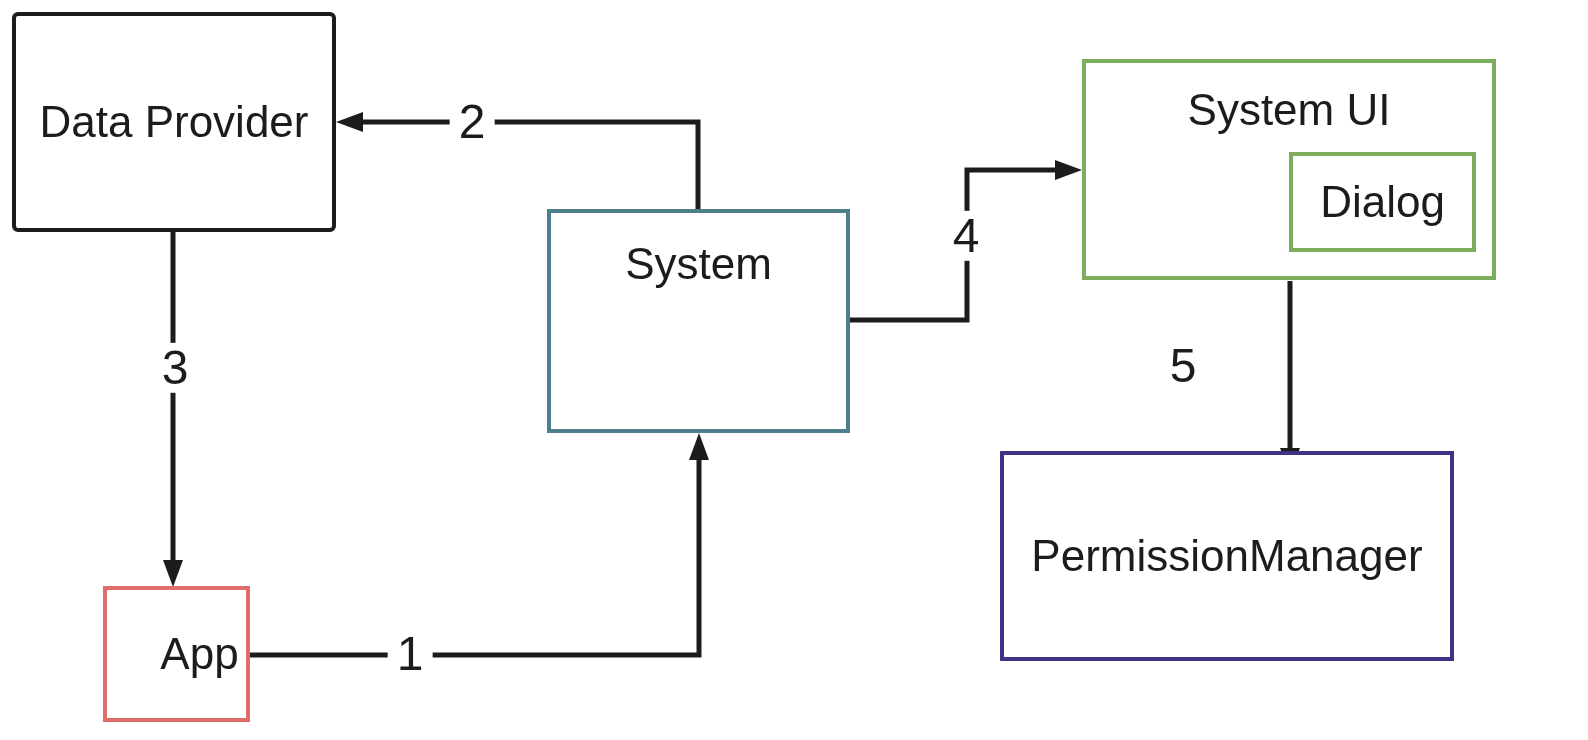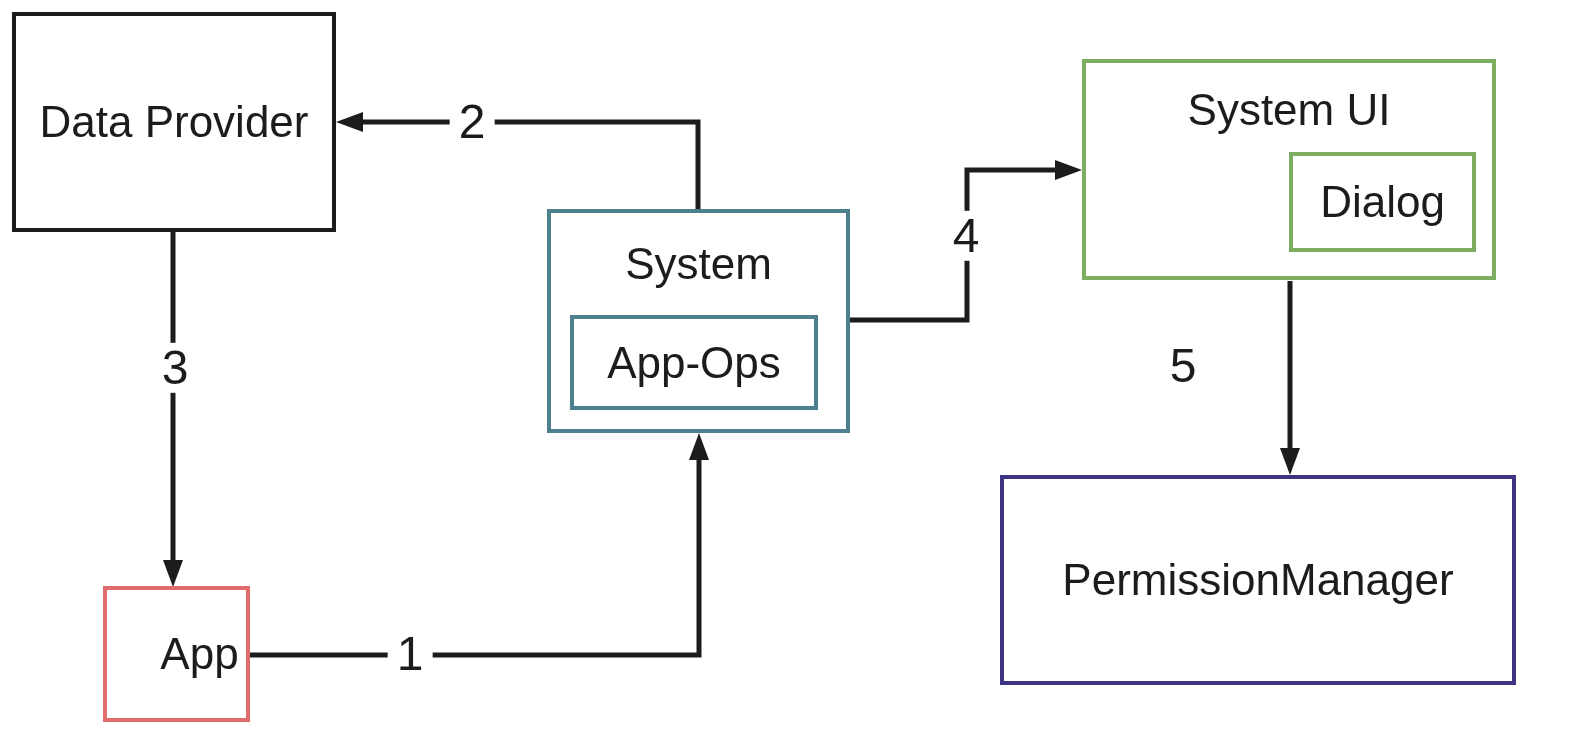--- a/index.html
+++ b/index.html
@@ -53,21 +53,21 @@
   .box-data-provider { left: 12px;  top: 12px;  width: 324px; height: 220px; border: 4px solid #1c1c1c; }
   
   .box-system       { left: 547px; top: 209px; width: 303px; height: 224px; border: 4px solid #4e7f8d; }
   .box-system .node-title { top: 26px; }
   .box-app-ops      { left: 19px;  top: 102px; width: 248px; height: 95px;  border: 4px solid #4e7f8d; }
   
   .box-system-ui    { left: 1082px; top: 59px; width: 414px; height: 221px; border: 4px solid #7dae60; }
   .box-system-ui .node-title { top: 22px; }
   .box-dialog       { left: 203px; top: 89px;  width: 187px; height: 100px; border: 4px solid #7dae60; }
   
-  .box-permission-manager { left: 1000px; top: 475px; width: 516px; height: 210px; border: 4px solid #3d3484; }
+  .box-permission-manager { left: 1000px; top: 451px; width: 454px; height: 210px; border: 4px solid #3d3484; }
   
   .box-app          { left: 103px; top: 586px; width: 147px; height: 136px; border: 4px solid #e06c6b; padding-left: 46px; }
 
   .edge-label {
     position: absolute;
     z-index: 3;
     transform: translate(-50%, -50%);
     background: #ffffff;
     color: #1c1c1c;
     font-size: 48px;
@@ -102,29 +102,26 @@
     <g>
       <path d="M 850 320 H 967 V 170 H 1056"></path>
       <polygon points="1082,170 1055,160 1055,180"></polygon>
     </g>
     <g>
       <path d="M 1290 281 V 449"></path>
       <polygon points="1290,475 1280,448 1300,448"></polygon>
     </g>
   </svg>
 
-  <div class="node centered box-data-provider" style="border-color: rgb(28, 28, 28);">
+  <div class="node centered box-data-provider" style="border-color: rgb(28, 28, 28); border-radius: 6px;">
     <span>Data Provider</span>
   </div>
 
   <div class="node box-system" style="border-color: rgb(78, 127, 141);">
     <span class="node-title">System</span>
-    <div class="node centered box-app-ops" style="border-color: rgb(78, 127, 141);">
-      <span>App-Ops</span>
-    </div>
   </div>
 
   <div class="node box-system-ui" style="border-color: rgb(125, 174, 96);">
     <span class="node-title">System UI</span>
     <div class="node centered box-dialog" style="border-color: rgb(125, 174, 96); text-align: right;">
       <span>Dialog</span>
     </div>
   </div>
 
   <div class="node centered box-permission-manager" style="border-color: rgb(61, 52, 132);">

